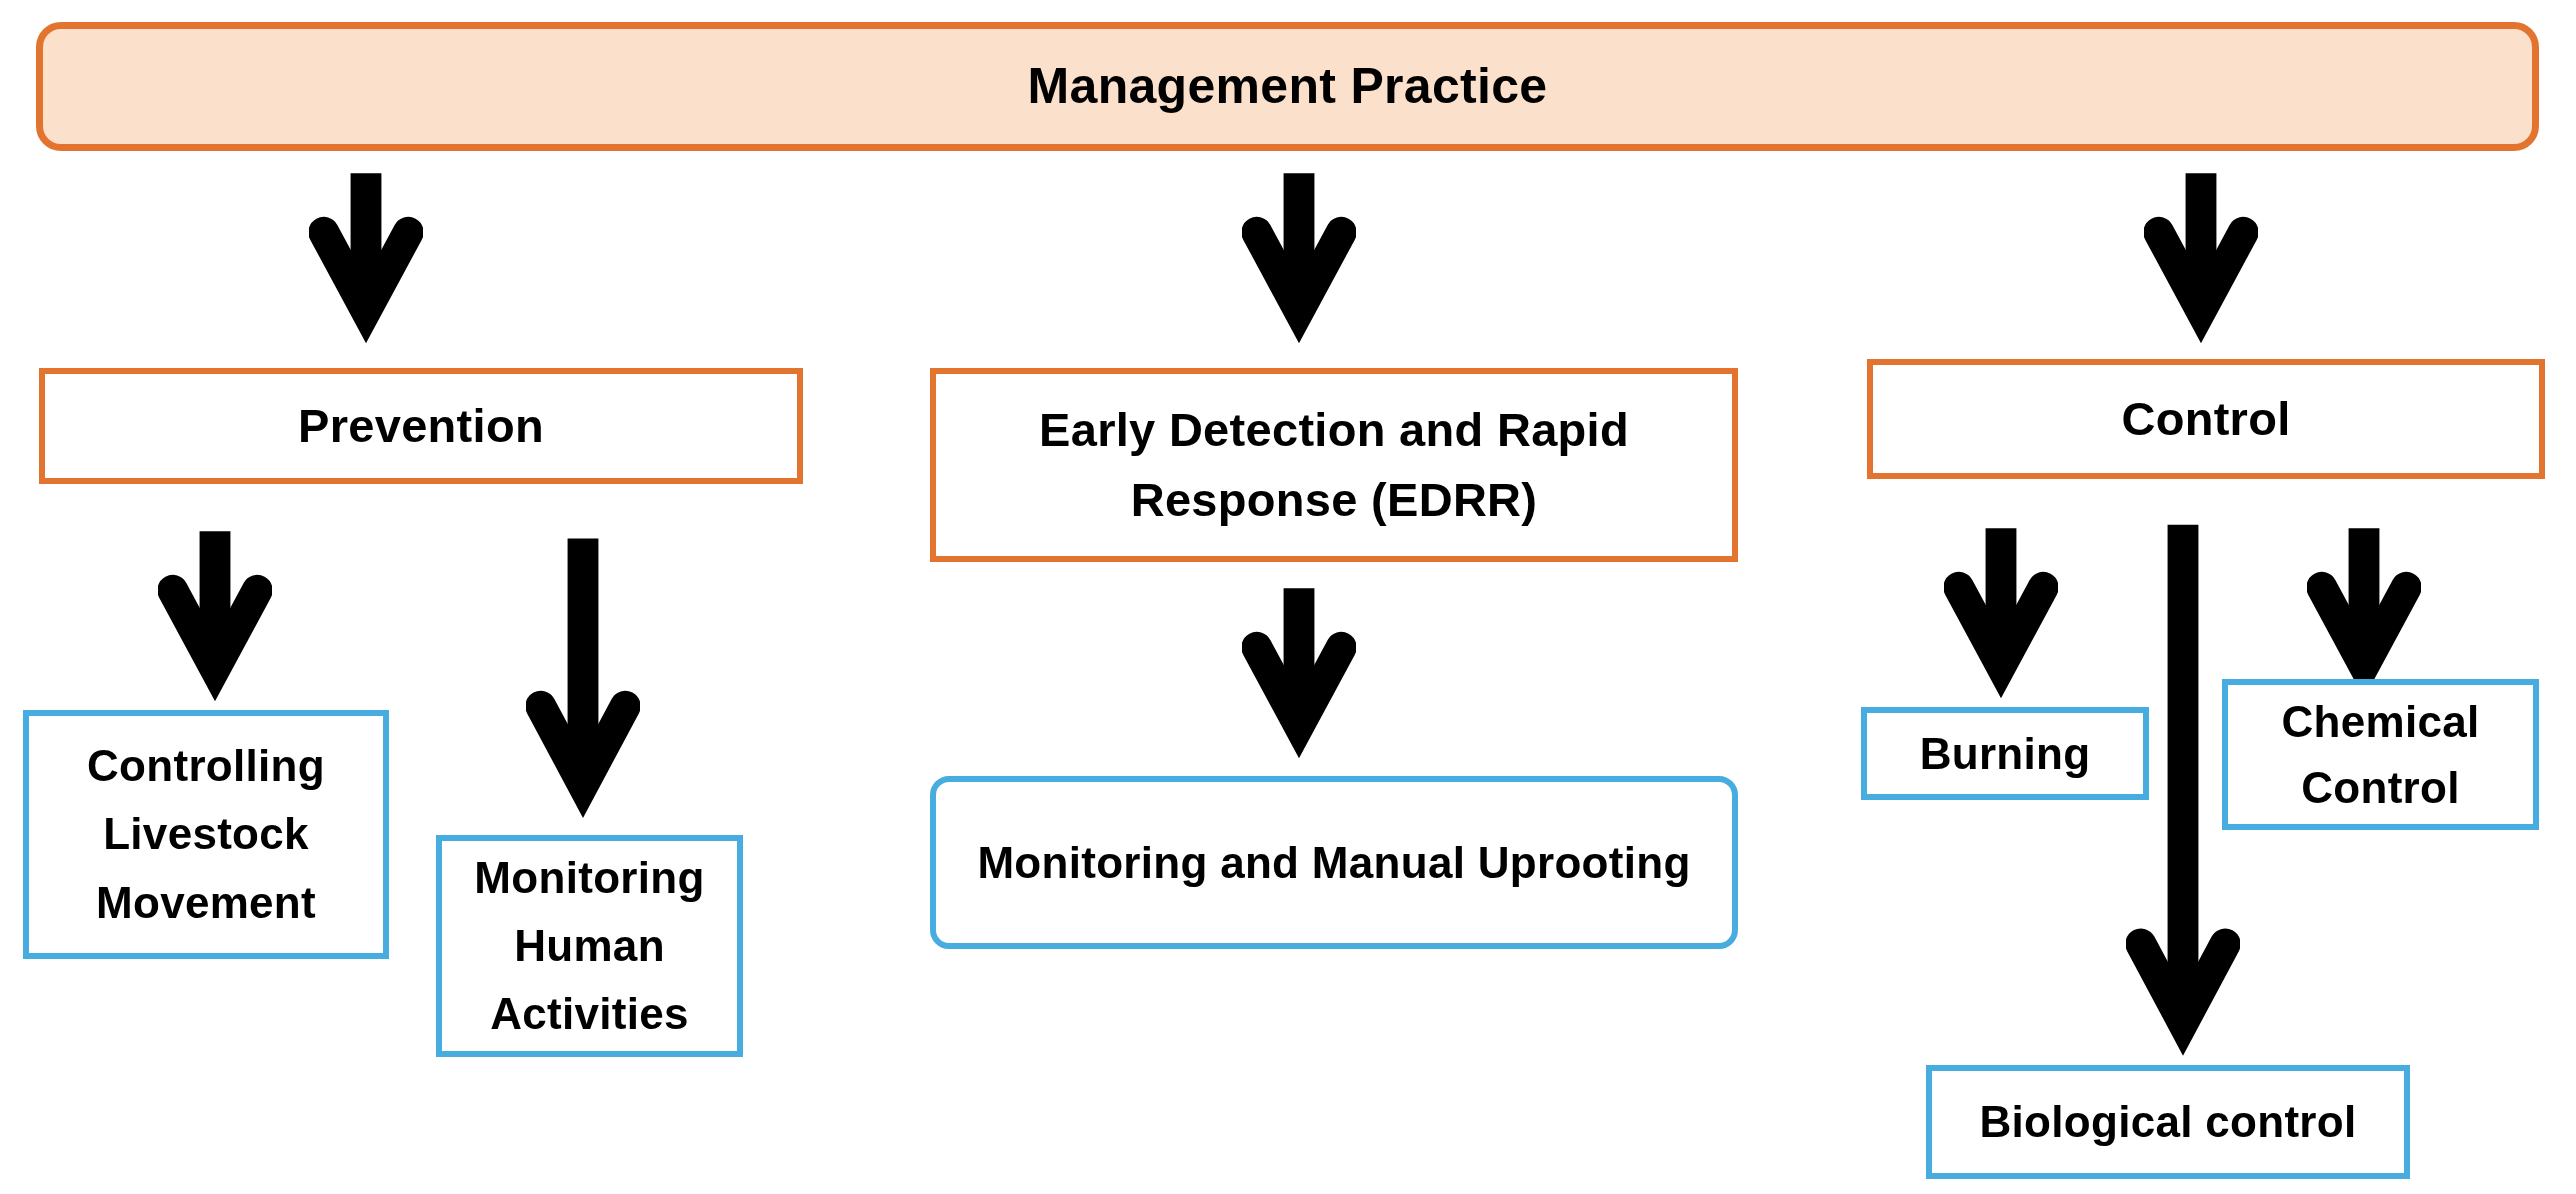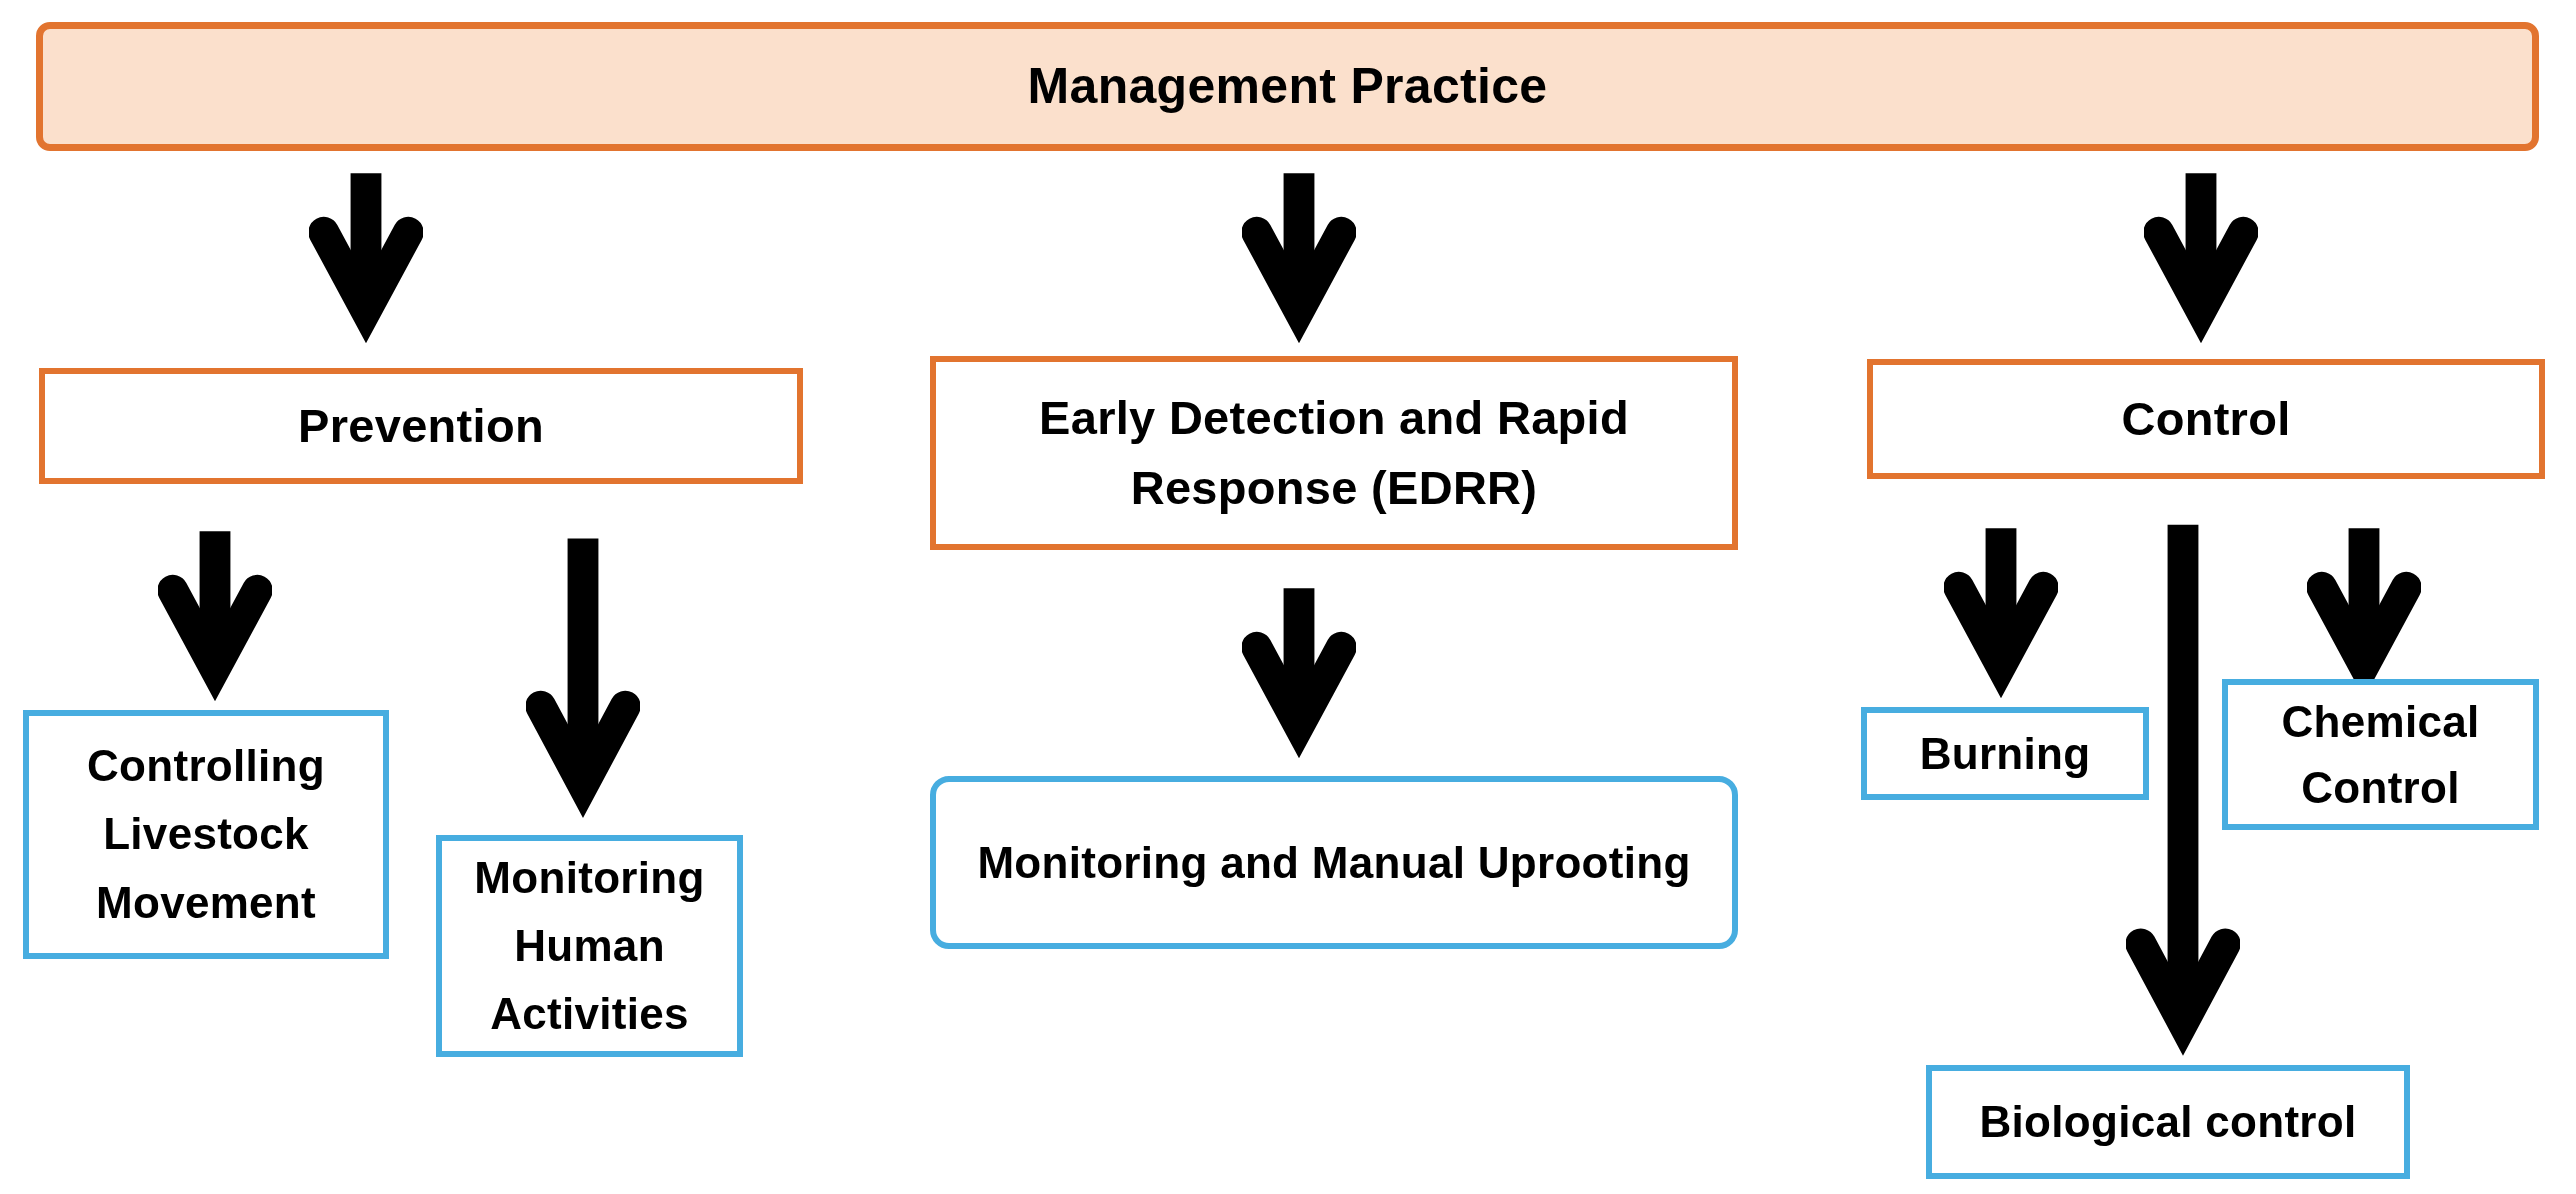--- a/index.html
+++ b/index.html
@@ -26,33 +26,33 @@
     font-weight: 700;
     background: #ffffff;
     line-height: 1.5;
     letter-spacing: 0.3px;
   }
   .root {
     left: 36px; top: 21.5px;
     width: 2503px; height: 129px;
     background: #FBE0CC;
     border: 7.4px solid #E2742F;
-    border-radius: 14px;
+    border-radius: 25px;
     font-size: 50px;
   }
   .orange {
     border: 6.7px solid #E2742F;
     font-size: 47px;
   }
   .blue {
     border: 6px solid #47ADE0;
     font-size: 44px;
   }
   .prevention { left: 39px;   top: 368px;  width: 764px; height: 116px; }
-  .edrr       { left: 930px; top: 356px;  width: 808px; height: 194px; padding: 0 16px; }
+  .edrr       { left: 930px; top: 368px;  width: 808px; height: 194px; padding: 0 16px; }
   .control    { left: 1867px; top: 359px;  width: 678px; height: 120px; }
   .controlling{ left: 23px;   top: 710px; width: 366px;  height: 249px; line-height: 1.55; }
   .monhuman   { left: 436px;  top: 835px; width: 307px;  height: 222px; line-height: 1.55; }
   .monmanual  { left: 930px; top: 776px; width: 808px; height: 173px; padding: 0 20px; border-radius: 19px; }
   .burning    { left: 1861px; top: 707px; width: 288px;  height: 93px; }
   .chemical   { left: 2222px; top: 679px; width: 317px;  height: 151px; }
   .biological { left: 1926px; top: 1065px; width: 484px;  height: 114px; }
   .arrow {
     position: absolute;
     display: block;

